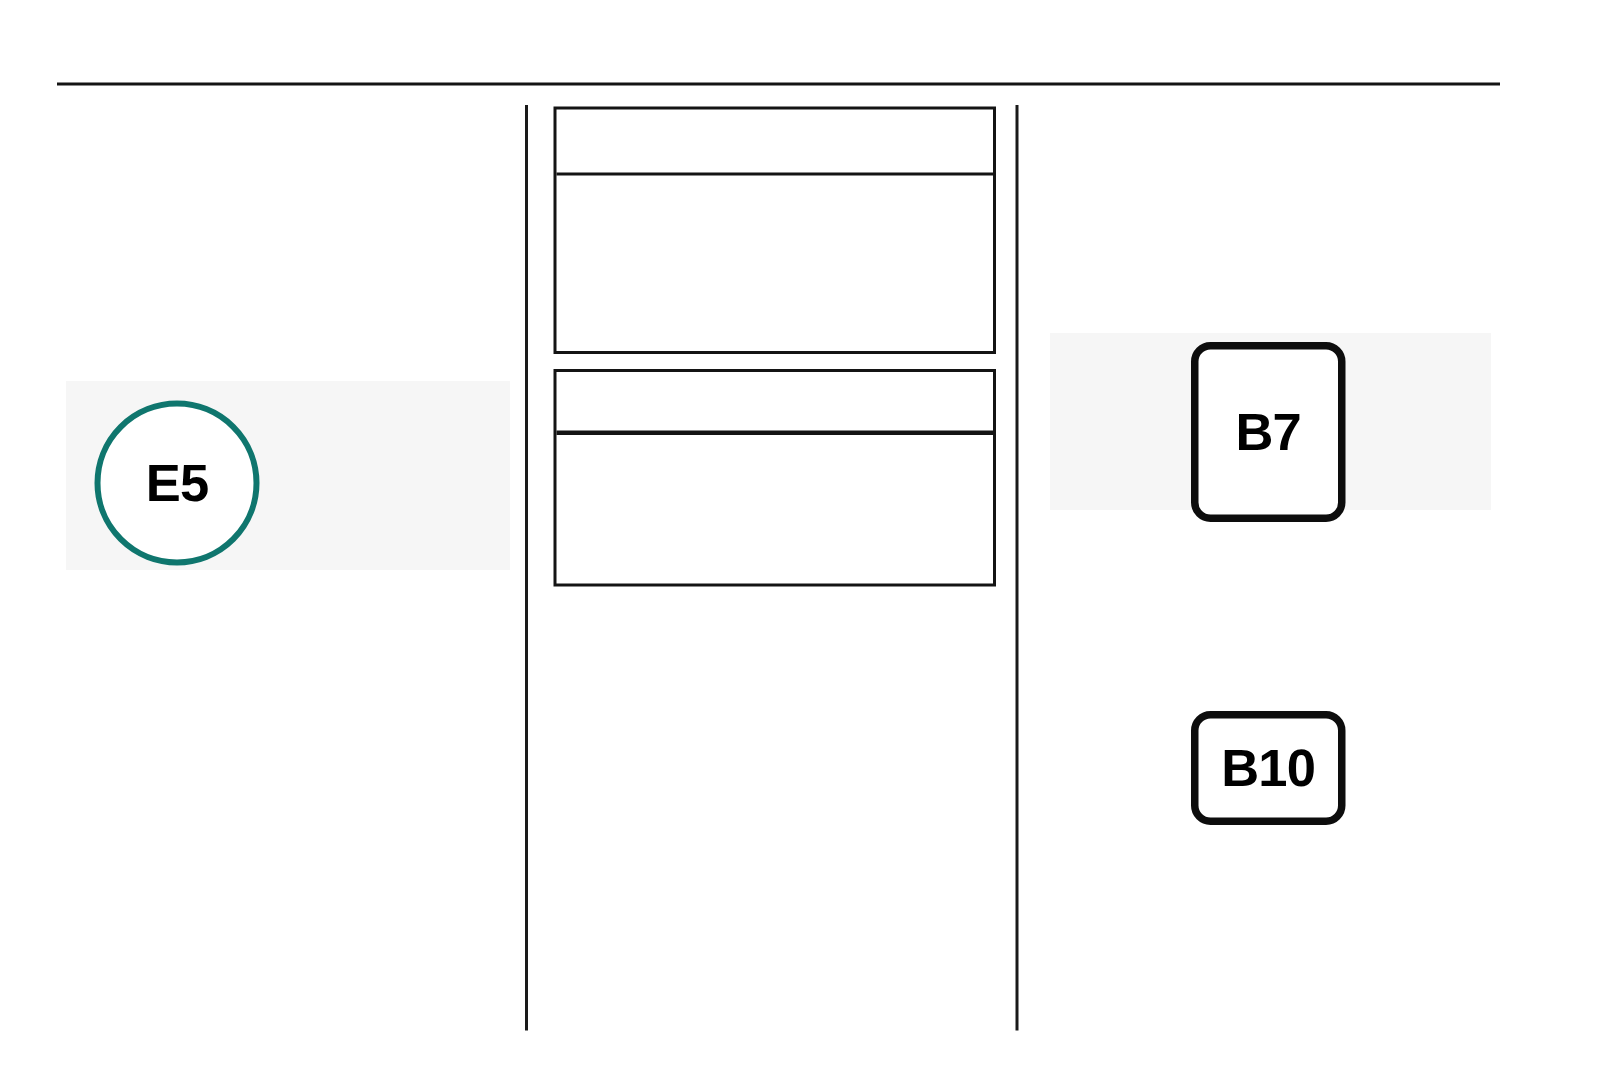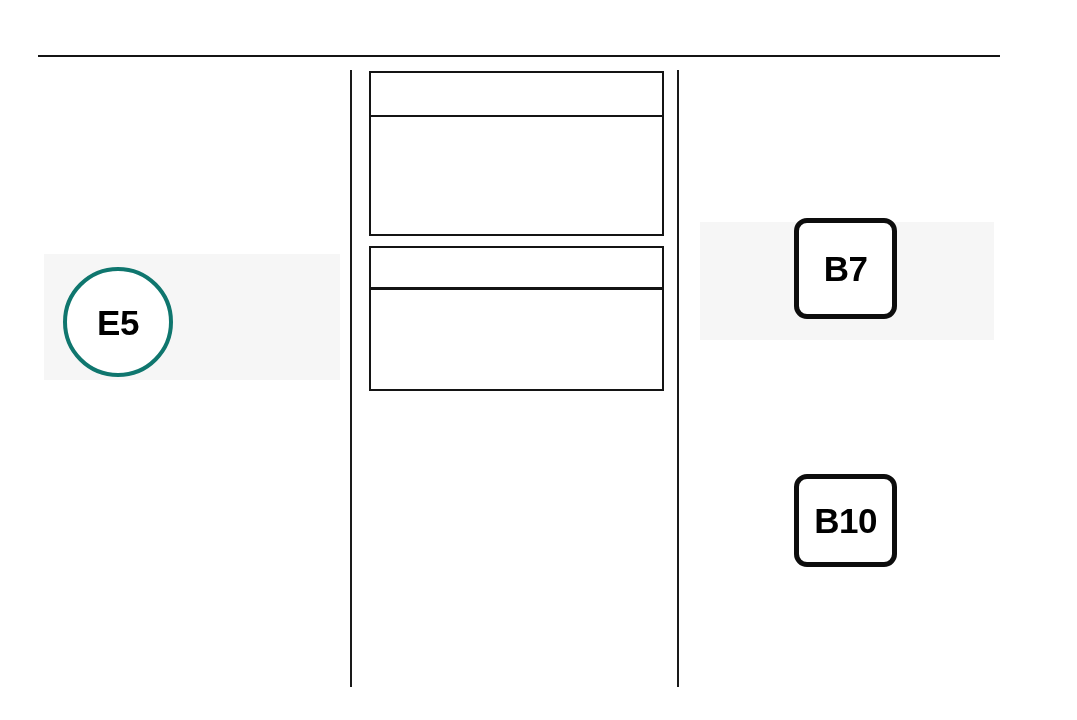--- a/index.html
+++ b/index.html
@@ -83,22 +83,22 @@
     justify-content: center;
     box-sizing: border-box;
   }
   .square-token .token-label {
     font-size: 35px;
     font-weight: bold;
     color: #000000;
     letter-spacing: -0.5px;
     line-height: 1;
   }
-  #square-b7  { left: 794px; top: 218px; width: 103px; height: 101px; }
-  #square-b10 { left: 794px; top: 474px; width: 103px; height: 93px; }
+  #square-b7  { left: 794px; top: 228px; width: 103px; height: 120px; }
+  #square-b10 { left: 794px; top: 474px; width: 103px; height: 76px; }
 
   
   .table-box {
     position: absolute;
     left: 369px;
     width: 295px;
     box-sizing: border-box;
     background: #ffffff;
     border: 2px solid #141414;
   }

